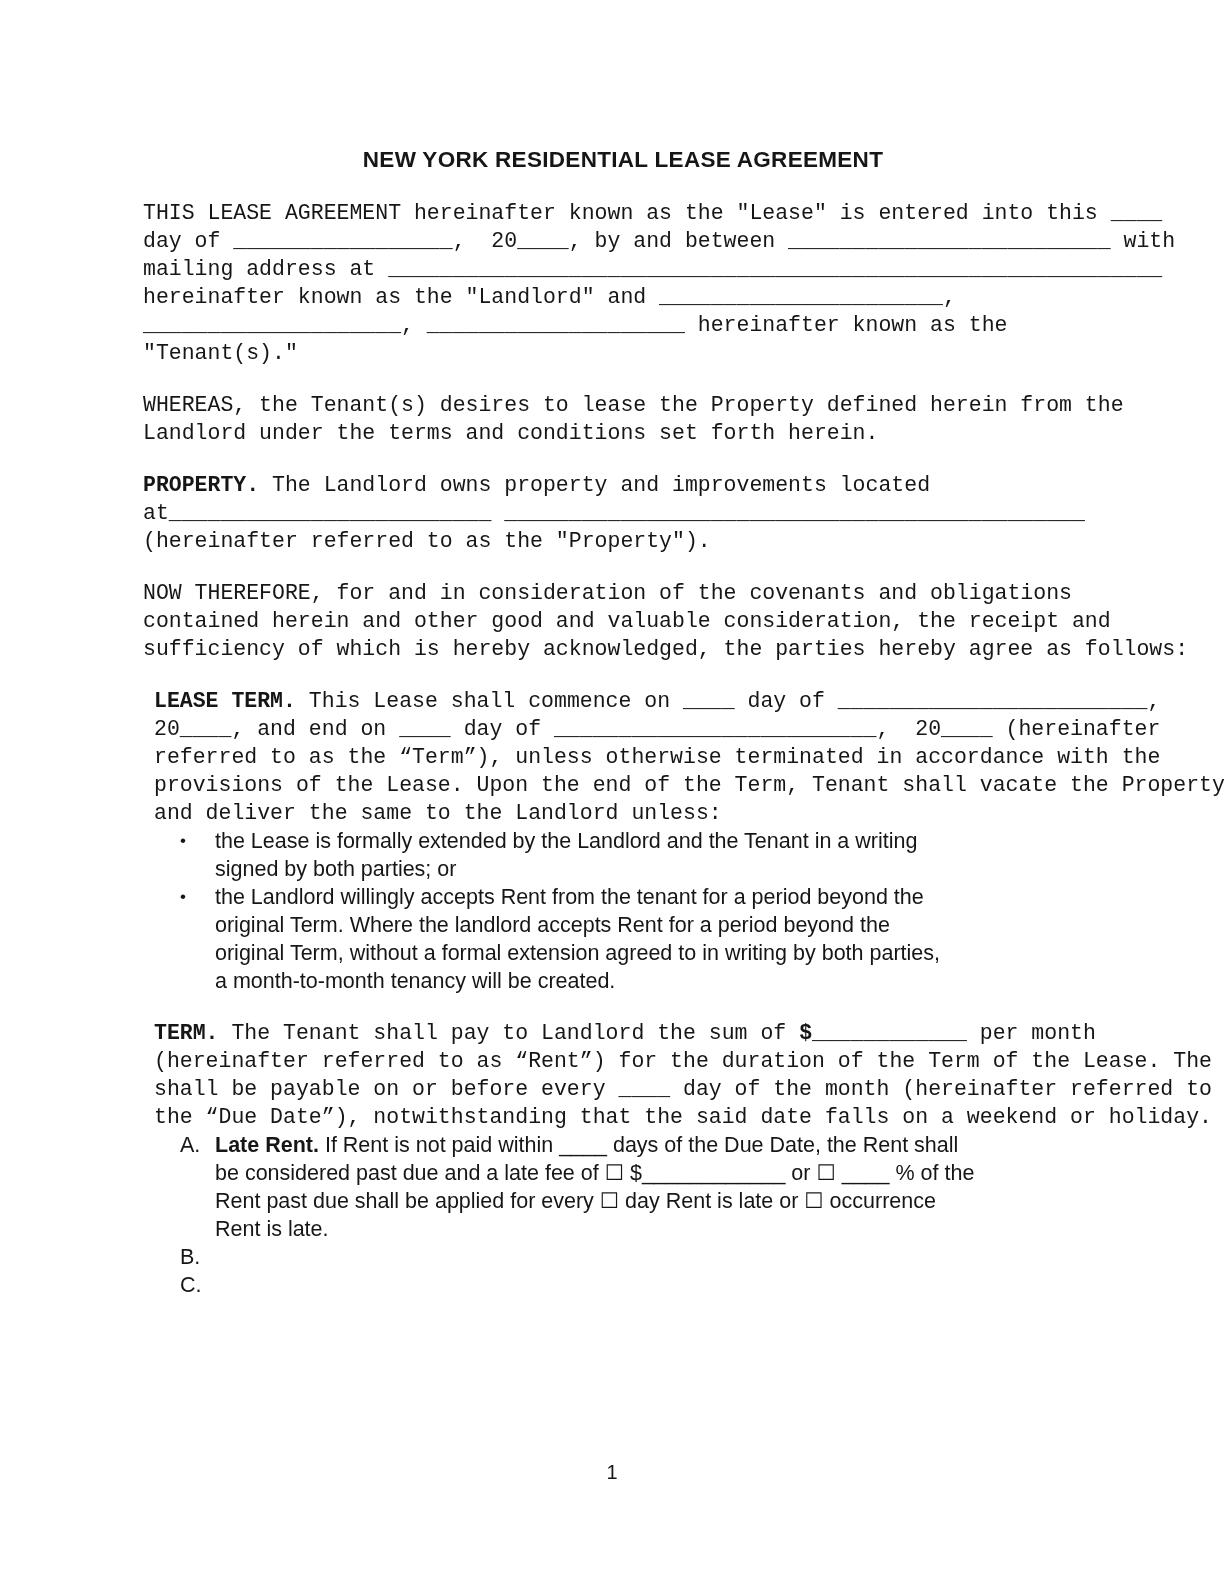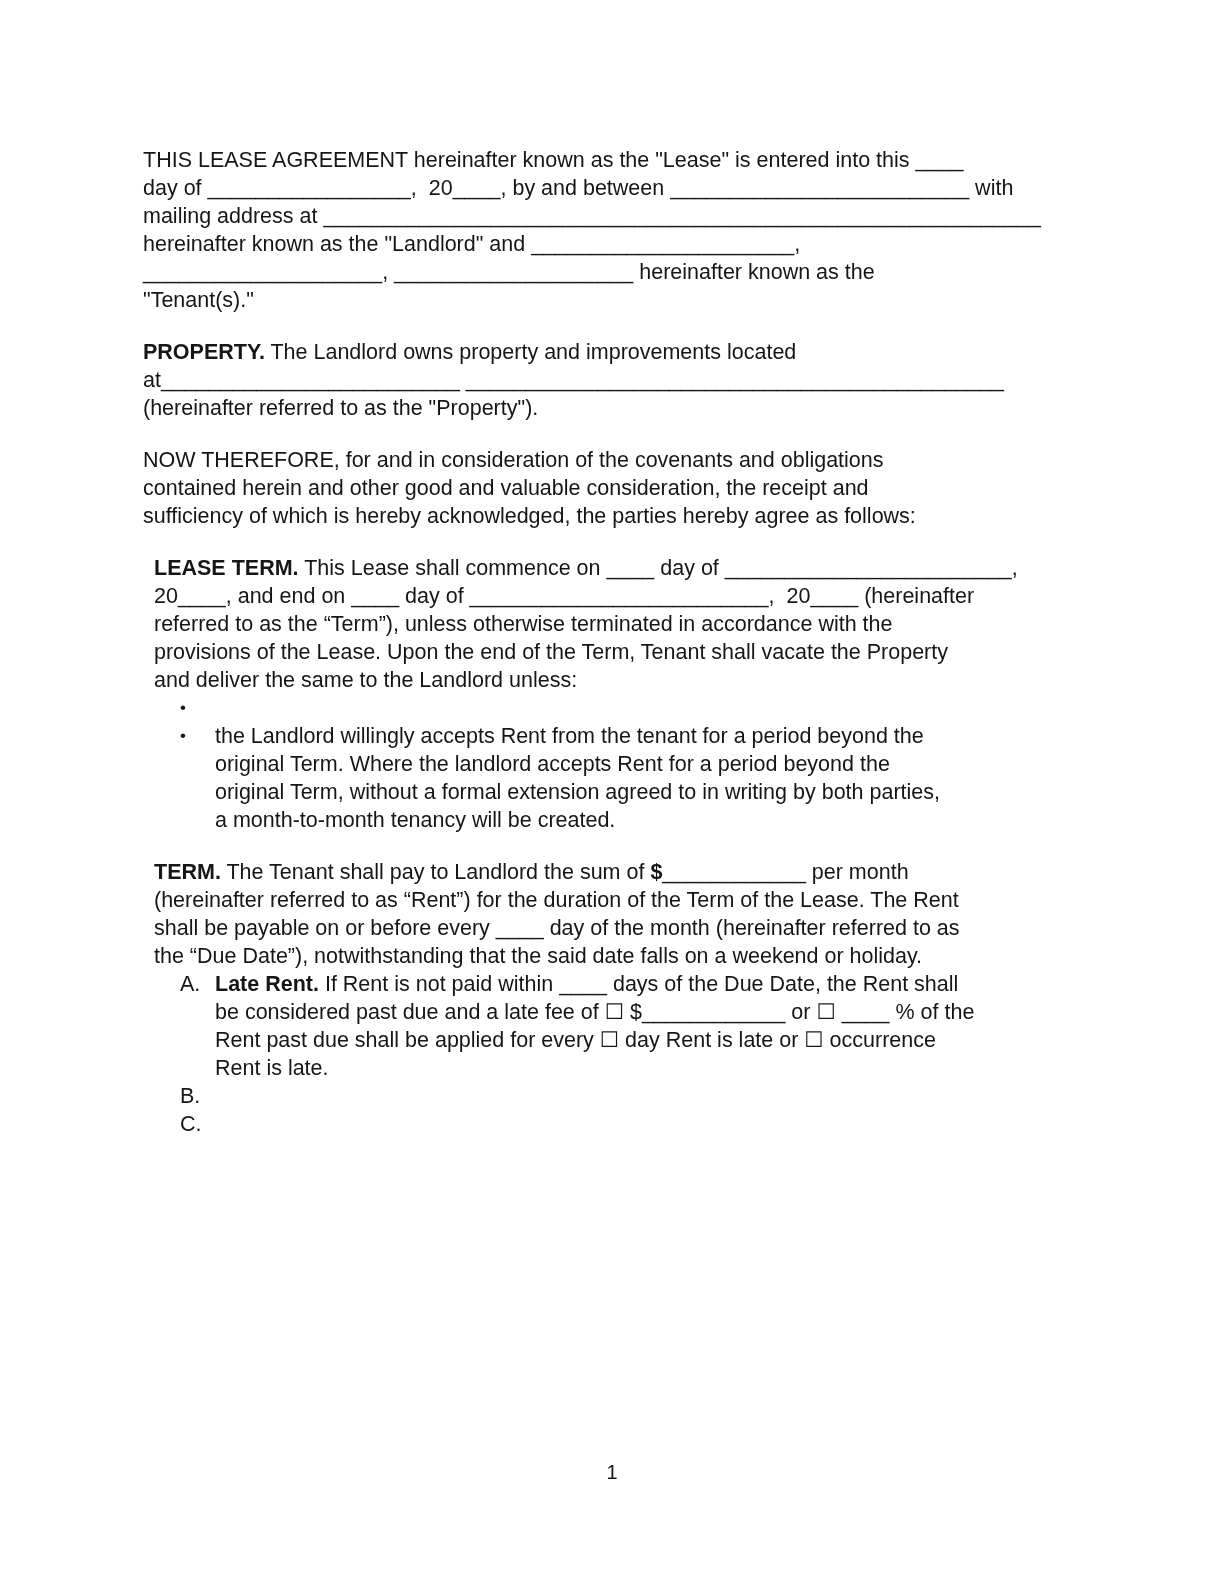--- a/index.html
+++ b/index.html
@@ -23,20 +23,21 @@
     margin:0 0 25px 0;
     text-align:center;
     font-weight:bold;
     font-size:22.5px;
     letter-spacing:0.3px;
     white-space:pre;
   }
   .para {
     margin:0 0 24px 0;
     white-space:pre;
+    font-family:Liberation Mono, monospace;
   }
   .para.tight { margin-bottom:0;margin-left:11px; }
   .b { font-weight:bold; }
   .list { margin:0 0 24px 0; }
   .list.tight { margin-bottom:0; }
   .li { display:flex; margin:0; }
   .li .marker {
     flex:0 0 35px;
     margin-left:37px;
     white-space:pre;
@@ -50,47 +51,52 @@
     text-align:center;
     font-size:20px;
   }
 </style>
 </head>
 <body>
 
 <div class="page">
   <div class="content">
 
+    <h1 class="doc-title">NEW YORK RESIDENTIAL LEASE AGREEMENT</h1>
 
     <p class="para">THIS LEASE AGREEMENT hereinafter known as the "Lease" is entered into this ____
 day of _________________,  20____, by and between _________________________ with
 mailing address at ____________________________________________________________
 hereinafter known as the "Landlord" and ______________________,
 ____________________, ____________________ hereinafter known as the
 "Tenant(s)."</p>
 
 
+    <p class="para">WHEREAS, the Tenant(s) desires to lease the Property defined herein from the
+Landlord under the terms and conditions set forth herein.</p>
 
     <p class="para"><span class="b">PROPERTY.</span><span> The Landlord owns property and improvements located
 at_________________________ _____________________________________________
 (hereinafter referred to as the "Property").</span></p>
 
     <p class="para">NOW THEREFORE, for and in consideration of the covenants and obligations
 contained herein and other good and valuable consideration, the receipt and
 sufficiency of which is hereby acknowledged, the parties hereby agree as follows:</p>
 
     <p class="para tight"><span class="b">LEASE TERM.</span><span> This Lease shall commence on ____ day of ________________________,
 20____, and end on ____ day of _________________________,  20____ (hereinafter
 referred to as the “Term”), unless otherwise terminated in accordance with the
 provisions of the Lease. Upon the end of the Term, Tenant shall vacate the Property
 and deliver the same to the Landlord unless:</span></p>
 
     <div class="list">
       <div class="li">
         <span class="marker bullet-glyph">•</span>
+        <span class="litext">the Lease is formally extended by the Landlord and the Tenant in a writing
+signed by both parties; or</span>
       </div>
       <div class="li">
         <span class="marker bullet-glyph">•</span>
         <span class="litext">the Landlord willingly accepts Rent from the tenant for a period beyond the
 original Term. Where the landlord accepts Rent for a period beyond the
 original Term, without a formal extension agreed to in writing by both parties,
 a month-to-month tenancy will be created.</span>
       </div>
     </div>
 

